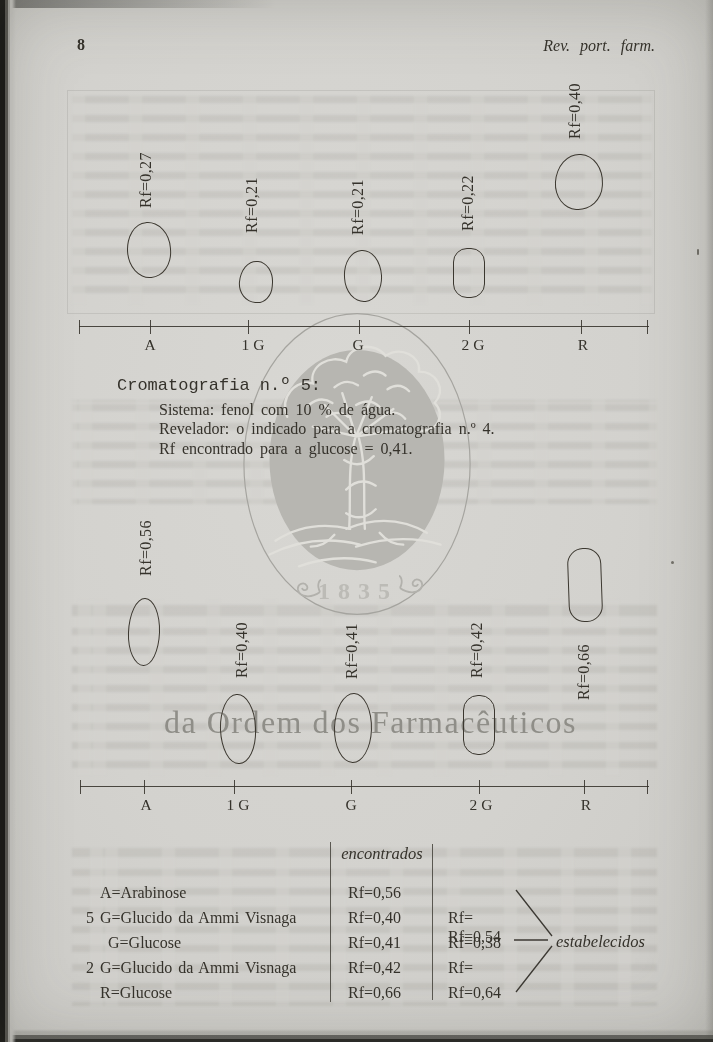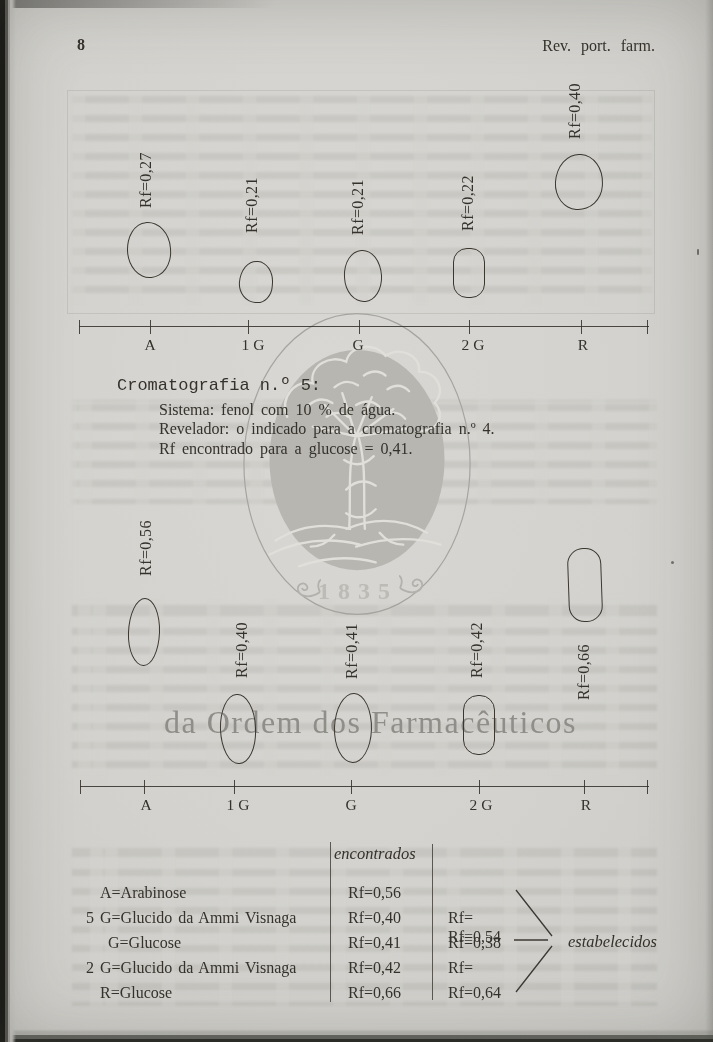--- a/index.html
+++ b/index.html
@@ -37,27 +37,27 @@
     white-space:nowrap; font-size:16px; letter-spacing:.4px; color:#35322b;
   }
   
   .axis{position:absolute; border-top:1.4px solid rgba(53,50,43,.88); height:0;}
   .tick{position:absolute; top:-7px; width:1.4px; height:14px; background:rgba(53,50,43,.88);}
   .lane-label{position:absolute; transform:translateX(-50%); font-size:15.5px; color:#35322b; white-space:nowrap;}
   
   .blk-title{position:absolute; left:117px; top:376px; font-size:17px;font-family:Liberation Mono, monospace;}
   .blk-lines{position:absolute; left:159px; top:400px; font-size:16px; line-height:19.4px; word-spacing:3px;}
   
-  .t-head{position:absolute; left:334px; top:844px; width:96px; text-align:left; font-style:italic; font-size:16.5px;}
+  .t-head{position:absolute; left:334px; top:844px; width:96px; text-align:center; font-style:italic; font-size:16.5px;}
   .t-rule{position:absolute; width:1.2px; background:rgba(60,57,50,.8);}
   .t-name,.t-found,.t-estab{position:absolute; font-size:16px; white-space:nowrap; word-spacing:2px;}
-  .t-note{position:absolute; left:556px; top:932px; font-style:italic; font-size:16.5px;margin-left:12px;}
+  .t-note{position:absolute; left:556px; top:932px; font-style:italic; font-size:16.5px;}
   
   .pg-num{position:absolute; left:77px; top:36px; font-size:16px; font-weight:bold;}
-  .pg-journal{position:absolute; right:58px; top:37px; font-size:16px; word-spacing:6px;}
+  .pg-journal{position:absolute; right:58px; top:37px; font-size:16px; font-style:italic; word-spacing:6px;}
   
   .edge-left{left:0; top:0; width:16px; height:100%;
     background:linear-gradient(90deg,#141412 0 5px,#55544f 5px 8px,#a7a6a1 8px 10px,#c9c8c4 10px 12px,rgba(211,210,206,0) 16px);}
   .edge-top{left:0; top:0; width:300px; height:8px; opacity:.75;
     background:linear-gradient(90deg, rgba(28,28,26,.65), rgba(28,28,26,0) 92%);}
   .edge-bottom{left:0; bottom:0; width:100%; height:13px;
     background:linear-gradient(0deg,#262624 0 3px, rgba(70,70,66,.78) 3px 7px, rgba(120,120,114,.28) 7px 10px, rgba(0,0,0,0) 13px);}
   .edge-right{right:0; top:0; width:8px; height:100%;
     background:linear-gradient(270deg, rgba(95,94,90,.28), rgba(0,0,0,0));}
   .vignette{left:0; top:0; right:0; bottom:0; box-shadow:inset 0 0 70px rgba(80,78,70,.28); pointer-events:none;}

